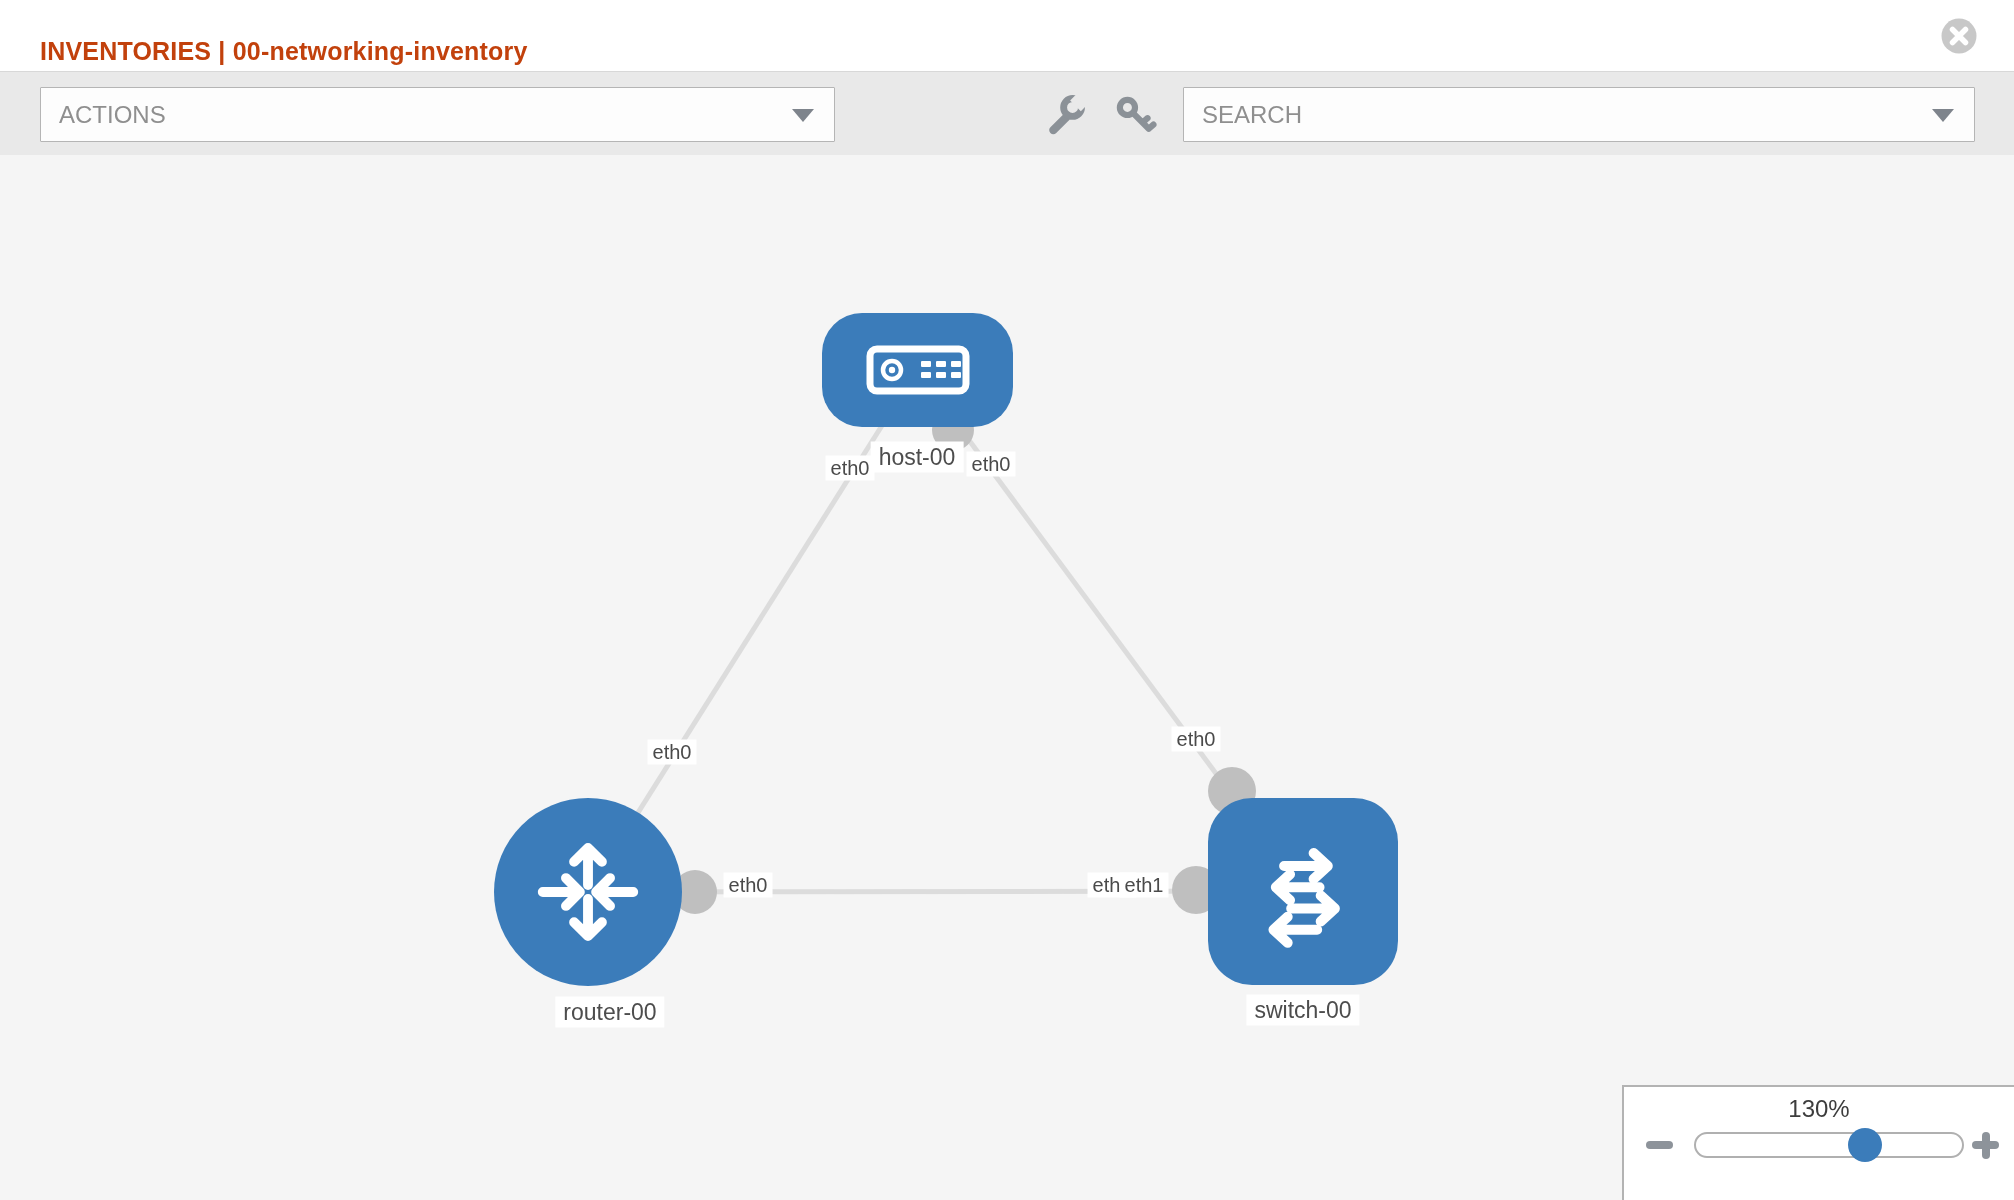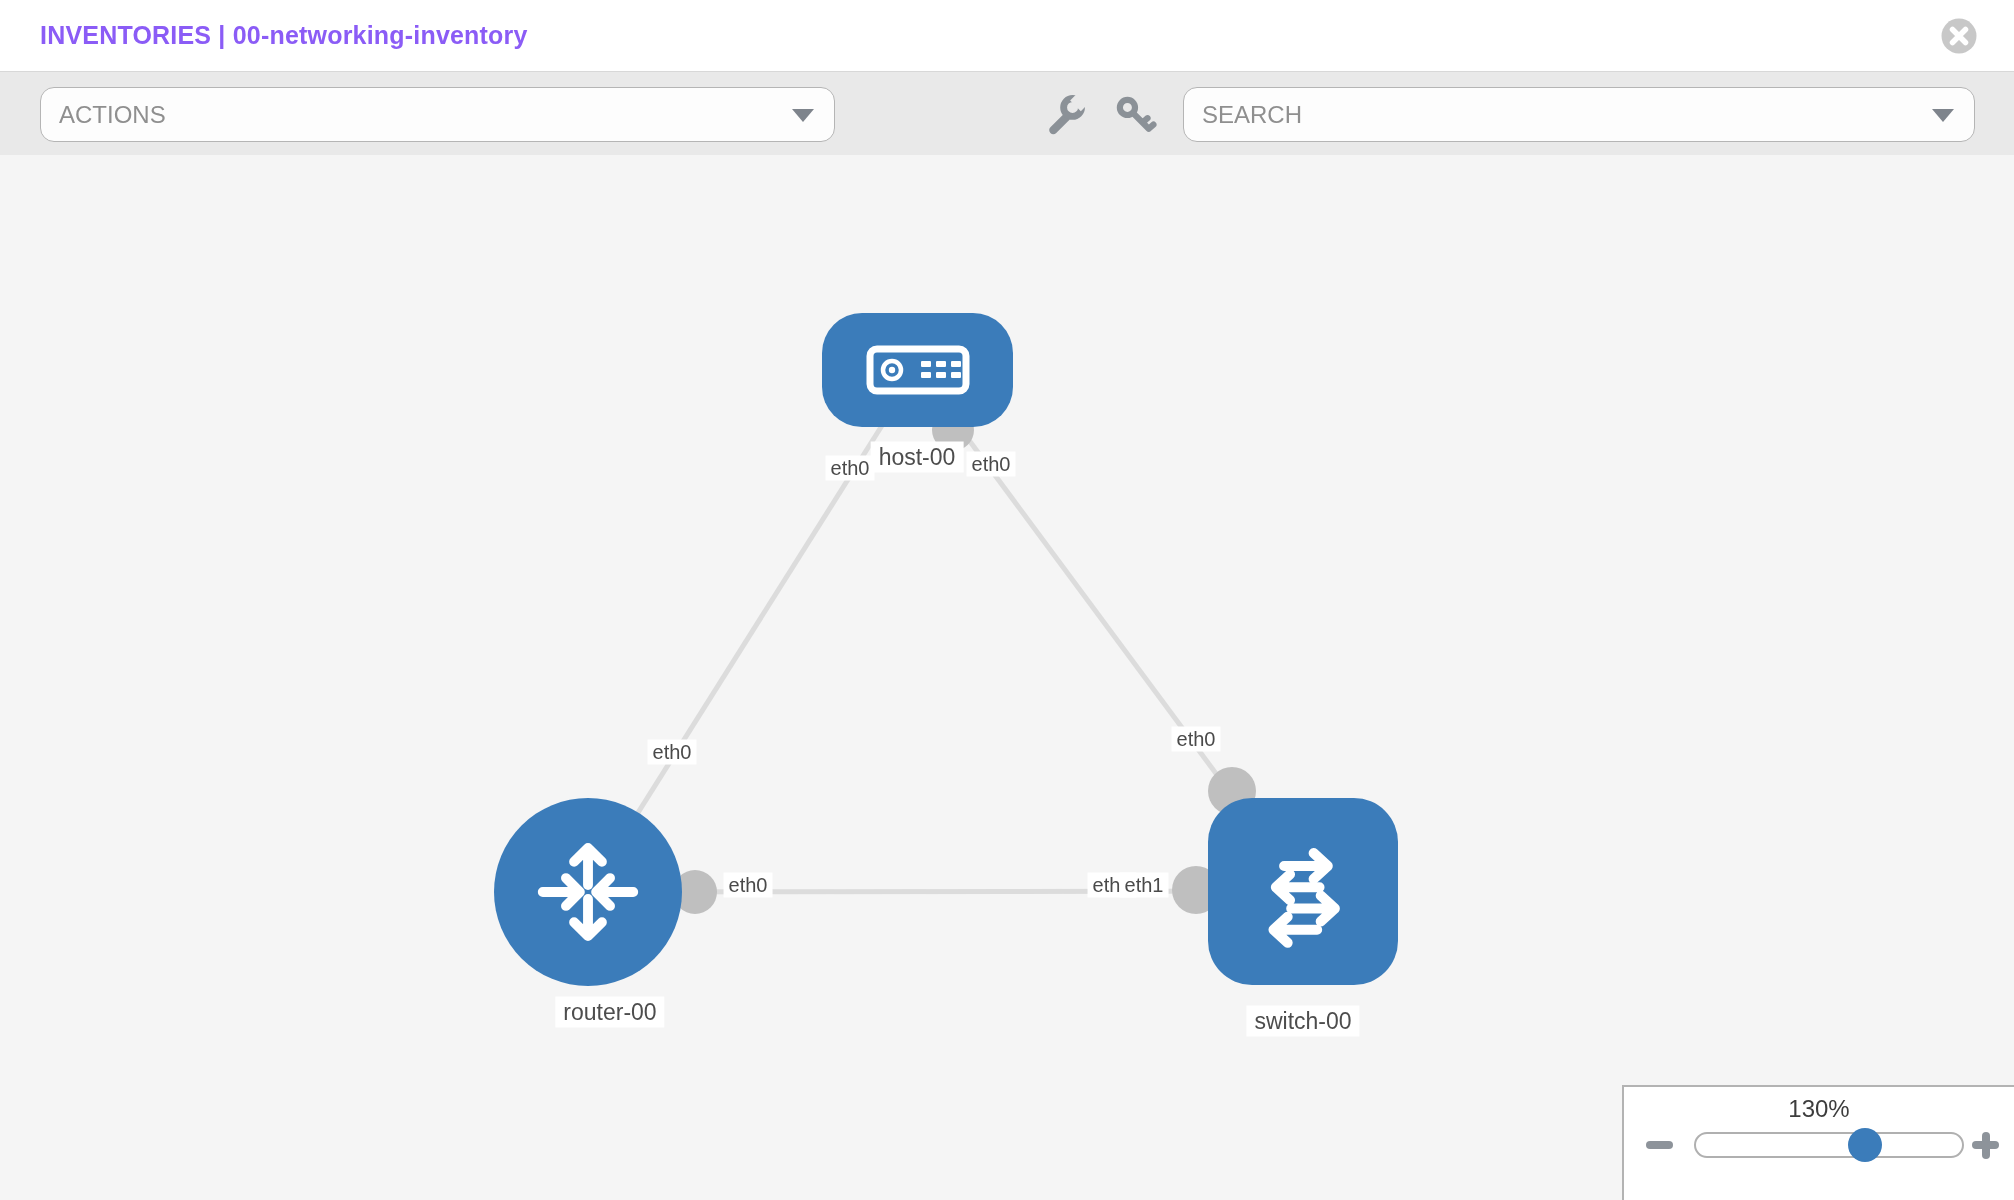--- a/index.html
+++ b/index.html
@@ -2,25 +2,25 @@
 <html style="--node-blue: #3b7cba; --edge-gray: #dcdcdc; --connector-gray: #bfbfbf; --canvas-bg: #f5f5f5; --toolbar-bg: #e9e9e9;"><head>
 <meta charset="utf-8">
 <style>
   html,body{margin:0;padding:0;}
   body{
     width:2014px;height:1200px;overflow:hidden;background:#ffffff;
     font-family:"Liberation Sans", sans-serif;position:relative;
   }
   
   .header{position:absolute;left:0;top:0;width:2014px;height:71px;background:#ffffff;border-bottom:1px solid #d8d8d8;}
-  .title{position:absolute;left:40px;top:0;line-height:71px;font-size:25px;font-weight:bold;color:#8b5cf6;letter-spacing:.2px;}
+  .title{position:absolute;left:40px;top:16px;line-height:71px;font-size:25px;font-weight:bold;color:#c2410c;letter-spacing:.2px;}
   .close-btn{position:absolute;right:36px;top:17px;width:38px;height:38px;border:none;background:transparent;padding:0;cursor:pointer;}
   
   .toolbar{position:absolute;left:0;top:72px;width:2014px;height:83px;background:var(--toolbar-bg,#e9e9e9);border-bottom:1px solid #cfcfcf;}
-  .select{position:absolute;top:15px;height:55px;background:#fdfdfd;border:1px solid #b5b5b5;border-radius:14px;box-sizing:border-box;font-size:24px;color:#8f8f8f;cursor:pointer;}
+  .select{position:absolute;top:15px;height:55px;background:#fdfdfd;border:1px solid #b5b5b5;border-radius:1px;box-sizing:border-box;font-size:24px;color:#8f8f8f;cursor:pointer;}
   .select .sel-label{position:absolute;left:18px;top:50%;transform:translateY(-50%);}
   .caret{position:absolute;right:20px;top:50%;margin-top:-6px;width:0;height:0;border-left:11px solid transparent;border-right:11px solid transparent;border-top:13px solid #7e848c;}
   .select.actions{left:40px;width:795px;}
   .select.search{left:1183px;width:792px;}
   .tool-btn{position:absolute;top:21px;width:46px;height:44px;background:transparent;border:none;padding:0;cursor:pointer;}
   .tool-btn.wrench{left:1042px;}
   .tool-btn.key{left:1112px;}
   
   .canvas{position:absolute;left:0;top:155px;width:2014px;height:1045px;background:var(--canvas-bg,#f5f5f5);overflow:hidden;}
   svg.edges{position:absolute;left:0;top:0;}
@@ -132,21 +132,21 @@
         <path d="M34 28 H68 M59 17 L71 28 L59 39"></path>
         <path d="M64 46 H30 M39 35 L27 46 L39 57"></path>
         <path d="M40 64 H74 M65 53 L77 64 L65 75"></path>
         <path d="M62 82 H28 M37 71 L25 82 L37 93"></path>
       </g>
     </svg>
   </div>
 
   <div class="node-label" style="left:917px;top:302px;">host-00</div>
   <div class="node-label" style="left:590px;top:857px;margin-left:20px;">router-00</div>
-  <div class="node-label" style="left:1303px;top:855px;margin-top:11px;">switch-00</div>
+  <div class="node-label" style="left:1303px;top:855px;">switch-00</div>
 
   <div class="iface" style="left:850px;top:313px;">eth0</div>
   <div class="iface" style="left:991px;top:309px;">eth0</div>
   <div class="iface" style="left:672px;top:597px;">eth0</div>
   <div class="iface" style="left:1196px;top:584px;">eth0</div>
   <div class="iface" style="left:748px;top:730px;">eth0</div>
   <div class="iface" style="left:1112px;top:730px;">eth0</div>
   <div class="iface over" style="left:1144px;top:730px;">eth1</div>
 
   <div class="zoom-panel">

